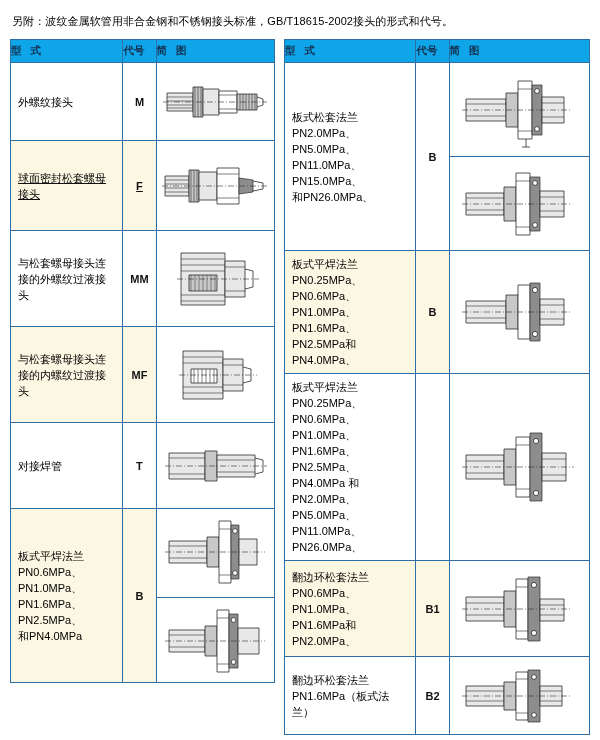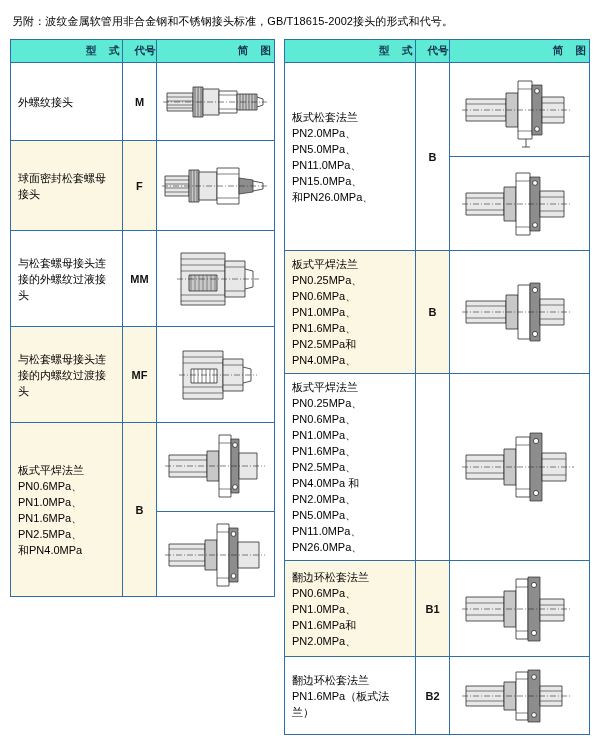--- a/index.html
+++ b/index.html
@@ -39,28 +39,27 @@
     table-layout: fixed;
   }
   table.left { width: 265px; }
   table.right { width: 306px; margin-left: 9px; }
   th, td {
     border: 1px solid #2f6fa8;
     padding: 0;
     vertical-align: middle;
   }
   thead th {
-    background: #5eead4;
+    background: #0ea5e9;
     height: 22px;
     font-size: 10.5px;
     font-weight: bold;
     color: #14314f;
-    text-align: right;
+    text-align: left;
     letter-spacing: 3px;
-    font-family: Liberation Mono, monospace;
   }
   thead th.code { letter-spacing: 0px; }
   .c-type  { width: 112px; }
   .c-code  { width: 33px; }
   .c-fig   { width: 118px; }
   .r-type  { width: 131px; }
   .r-code  { width: 33px; }
   .r-fig   { width: 140px; }
 
   td.type {
@@ -132,21 +131,21 @@
               <path class="fw" d="M60 20 L78 20 L78 42 L60 42 Z"></path>
               <path class="lnt" d="M60 24 L78 24 M60 38 L78 38"></path>
               <path class="fd" d="M78 23 L98 23 L98 39 L78 39 Z"></path>
               <path class="lnt" d="M81 23 L81 39 M84 23 L84 39 M87 23 L87 39 M90 23 L90 39 M93 23 L93 39 M96 23 L96 39"></path>
               <path class="ln" d="M98 26 L104 28 L104 34 L98 36"></path>
               <path class="lnt" d="M4 31 L108 31" stroke-dasharray="6 2 1 2"></path>
             </svg>
           </td>
         </tr>
 
-        <tr style="height:90px;">
+        <tr style="height:90px;text-decoration:underline;">
           <td class="type tint">球面密封松套螺母接头</td>
           <td class="code tint">F</td>
           <td class="fig">
             <svg class="fig-wrap" width="112" height="72" viewBox="0 0 112 72">
               <path class="fl" d="M6 26 L30 26 L30 46 L6 46 Z"></path>
               <path class="lnt" d="M6 30 L30 30 M6 34 L30 34 M6 38 L30 38 M6 42 L30 42"></path>
               <path class="fd" d="M30 20 L40 20 L40 52 L30 52 Z"></path>
               <path class="lnt" d="M32 20 L32 52 M35 20 L35 52 M38 20 L38 52"></path>
               <path class="fl" d="M40 22 L58 22 L58 50 L40 50 Z"></path>
               <path class="fw" d="M58 18 L80 18 L80 54 L58 54 Z"></path>
@@ -185,20 +184,35 @@
               <path class="fw" d="M32 34 L58 34 L58 48 L32 48 Z"></path>
               <path class="lnt" d="M35 34 L35 48 M39 34 L39 48 M43 34 L43 48 M47 34 L47 48 M51 34 L51 48 M55 34 L55 48"></path>
               <path class="fl" d="M64 24 L84 24 L84 56 L64 56 Z"></path>
               <path class="lnt" d="M64 30 L84 30 M64 50 L84 50"></path>
               <path class="ln" d="M84 32 L92 34 L92 46 L84 48"></path>
               <path class="lnt" d="M20 40 L98 40" stroke-dasharray="6 2 1 2"></path>
             </svg>
           </td>
         </tr>
 
+        <tr style="height:86px;">
+          <td class="type plain">对接焊管</td>
+          <td class="code plain">T</td>
+          <td class="fig">
+            <svg class="fig-wrap" width="112" height="70" viewBox="0 0 112 70">
+              <path class="fl" d="M10 22 L46 22 L46 48 L10 48 Z"></path>
+              <path class="lnt" d="M10 27 L46 27 M10 43 L46 43"></path>
+              <path class="fd" d="M46 20 L58 20 L58 50 L46 50 Z"></path>
+              <path class="fl" d="M58 24 L96 24 L96 46 L58 46 Z"></path>
+              <path class="lnt" d="M58 29 L96 29 M58 41 L96 41"></path>
+              <path class="ln" d="M96 27 L104 29 L104 41 L96 43"></path>
+              <path class="lnt" d="M6 35 L108 35" stroke-dasharray="6 2 1 2"></path>
+            </svg>
+          </td>
+        </tr>
 
         <tr style="height:170px;">
           <td class="type tint">
             <span style="white-space:pre-line;">板式平焊法兰
 PN0.6MPa、PN1.0MPa、
 PN1.6MPa、PN2.5MPa、
 和PN4.0MPa</span>
           </td>
           <td class="code tint">B</td>
           <td class="fig">

